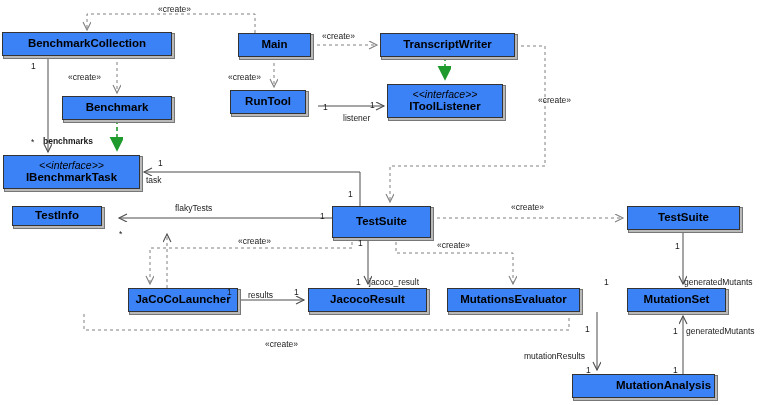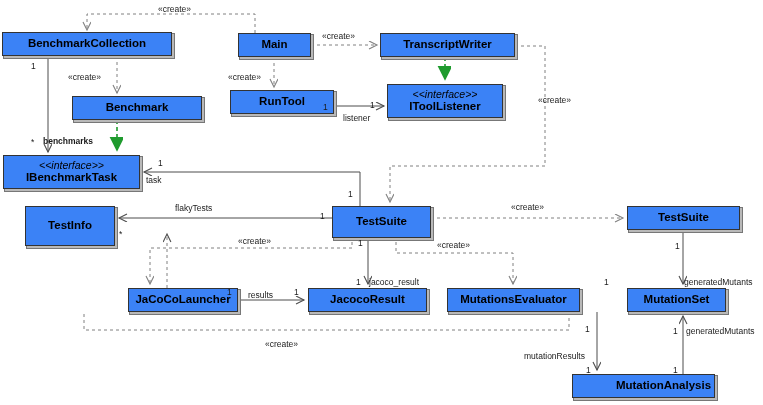--- a/index.html
+++ b/index.html
@@ -76,34 +76,34 @@
 
     <path d="M597,312 L597,370" fill="none" stroke="#4d4d4d" stroke-width="1" marker-end="url(#openArrow)"></path>
 
     <path d="M683,374 L683,316" fill="none" stroke="#4d4d4d" stroke-width="1" marker-end="url(#openArrow)"></path>
   </svg>
 
   <div id="nodes-layer">
       <div class="node" style="left: 2px; top: 32px; width: 170px; height: 24px;">
         <div class="cname">BenchmarkCollection</div>
       </div>
-      <div class="node" style="left: 72px; top: 96px; width: 130px; height: 24px; justify-content: center;">
+      <div class="node" style="left: 62px; top: 96px; width: 110px; height: 24px; justify-content: center;">
         <div class="cname">Benchmark</div>
       </div>
       <div class="node" style="left: 3px; top: 155px; width: 137px; height: 34px;">
         <div class="stereo">&lt;&lt;interface&gt;&gt;</div>
         <div class="cname">IBenchmarkTask</div>
       </div>
-      <div class="node" style="left: 25px; top: 206px; width: 90px; height: 40px; text-align: right;">
+      <div class="node" style="left: 12px; top: 206px; width: 90px; height: 20px; text-align: right;">
         <div class="cname">TestInfo</div>
       </div>
       <div class="node" style="left: 238px; top: 33px; width: 73px; height: 24px;">
         <div class="cname">Main</div>
       </div>
-      <div class="node" style="left: 230px; top: 90px; width: 104px; height: 24px;">
+      <div class="node" style="left: 230px; top: 90px; width: 76px; height: 24px;">
         <div class="cname">RunTool</div>
       </div>
       <div class="node" style="left: 380px; top: 33px; width: 135px; height: 24px;">
         <div class="cname">TranscriptWriter</div>
       </div>
       <div class="node" style="left: 387px; top: 84px; width: 116px; height: 34px;">
         <div class="stereo">&lt;&lt;interface&gt;&gt;</div>
         <div class="cname">IToolListener</div>
       </div>
       <div class="node" style="left: 332px; top: 206px; width: 99px; height: 32px;">

